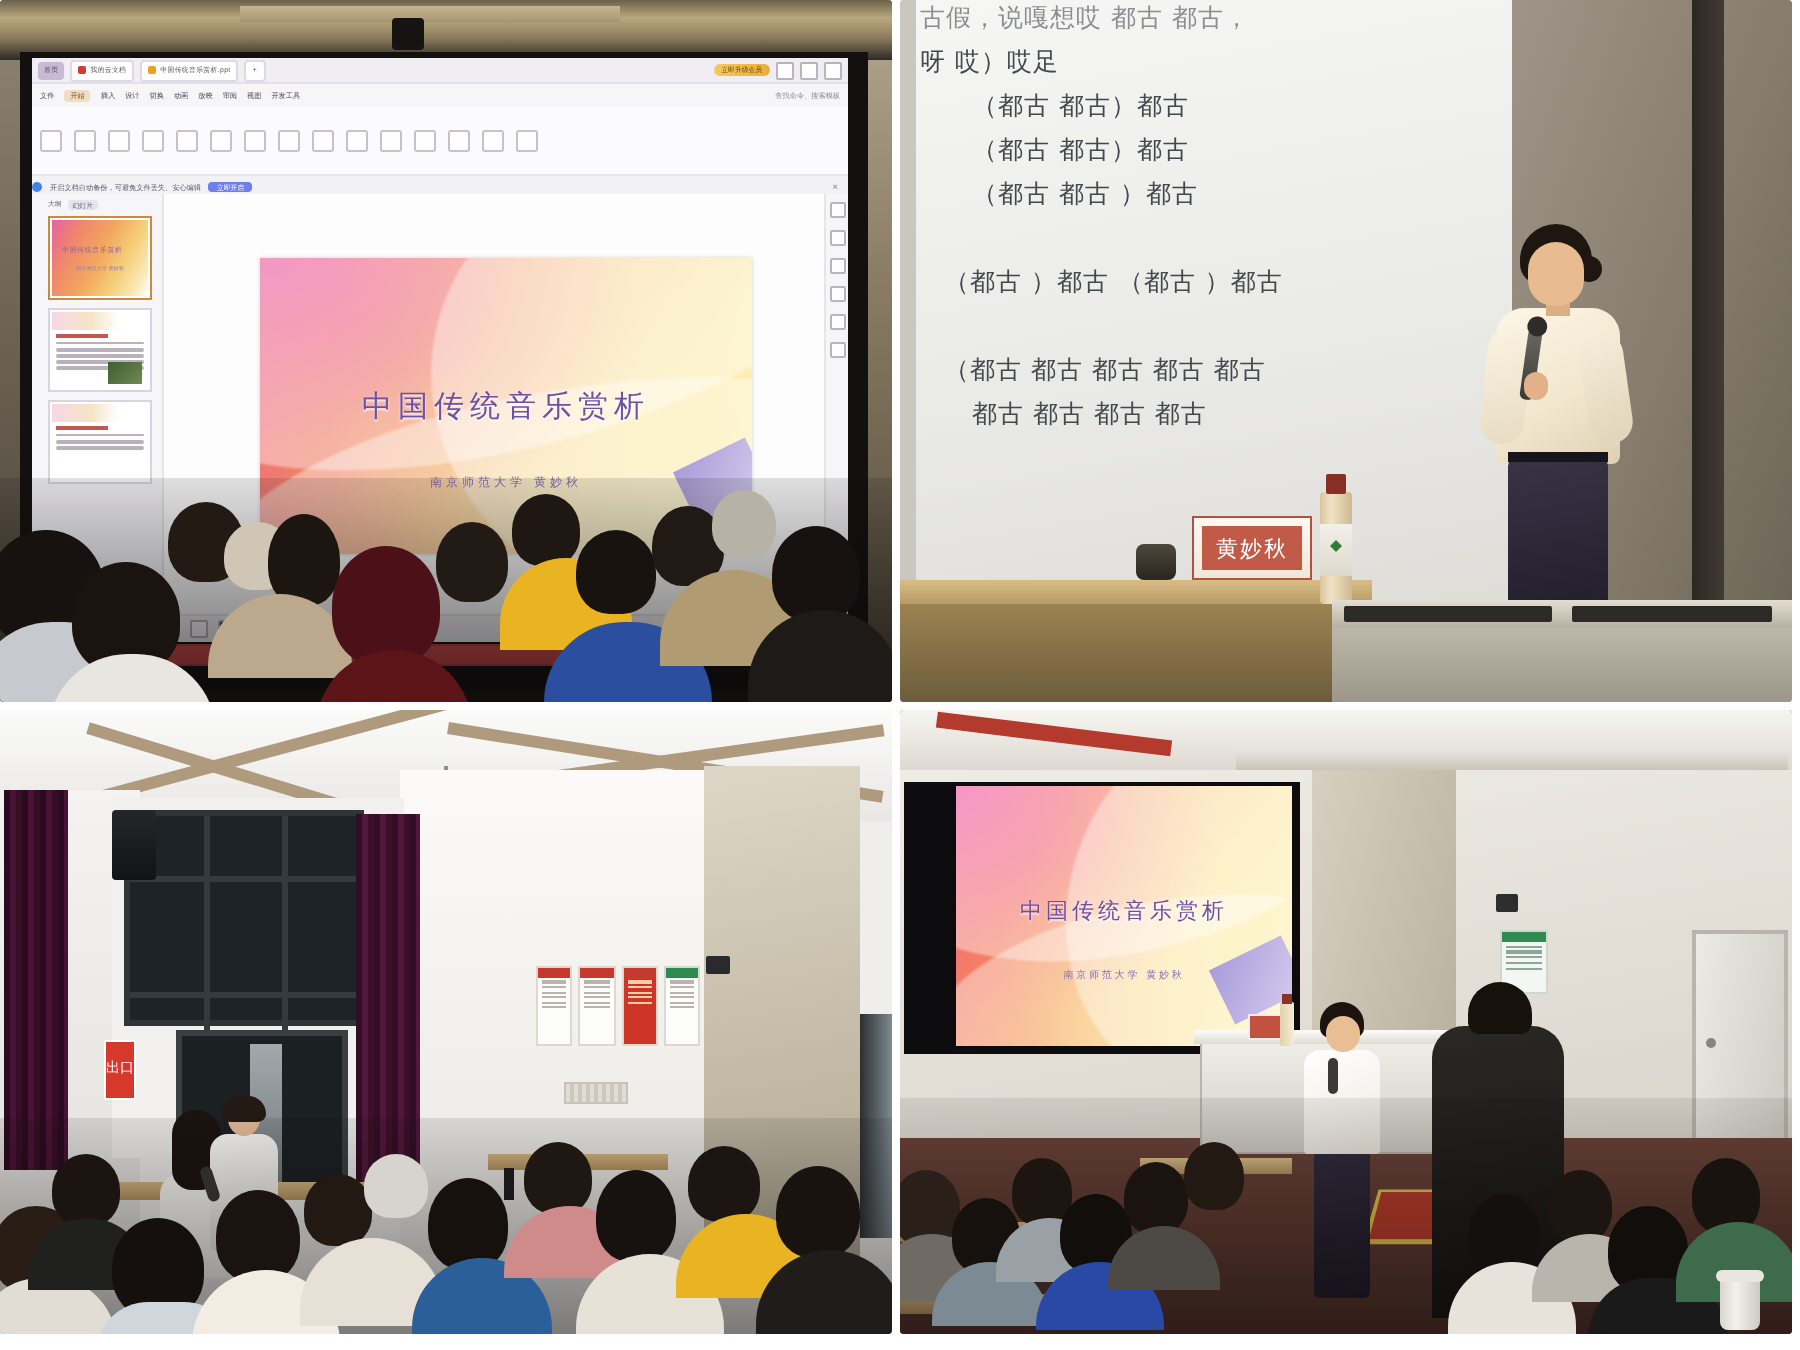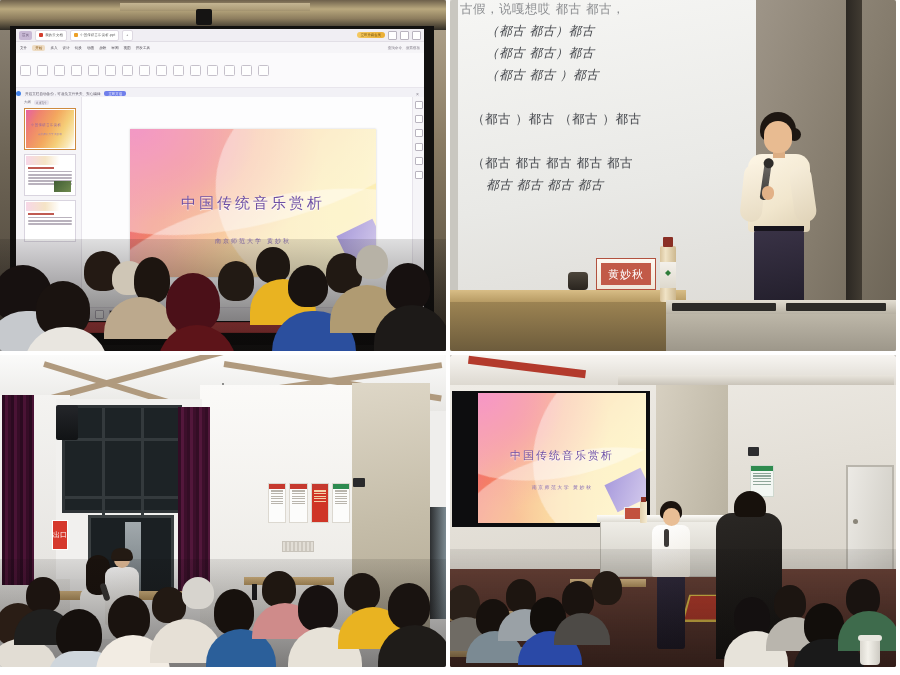--- a/index.html
+++ b/index.html
@@ -130,21 +130,21 @@
   #tr .photo{left:0;top:0;width:446px;height:351px;background:#b6ad9c;}
   .tr-wall{position:absolute;inset:0;background:linear-gradient(160deg,#cfcbc2,#b3ada2);}
   .tr-screen{position:absolute;left:0;top:0;width:306px;height:308px;
     background:linear-gradient(170deg,#f6f6f4,#e9e9e6 60%,#dedcd7);}
   .tr-screenEdgeL{position:absolute;left:0;top:0;width:8px;height:308px;
     background:#c9c7c0;}
   .tr-lyrics{position:absolute;left:10px;top:-2px;width:300px;
     color:#44474c;font-family:"DejaVu Sans",sans-serif;}
   .tr-lyrics div{font-size:12.5px;line-height:22px;white-space:nowrap;letter-spacing:.5px;}
   .tr-lyrics .ind1{padding-left:12px;}
-  .tr-lyrics .ind2{padding-left:26px;font-style:italic;}
+  .tr-lyrics .ind2{padding-left:26px;}
   .tr-lyrics .fade{color:#8b8d90;}
   .tr-rightwall{position:absolute;left:306px;top:0;width:140px;height:330px;
     background:linear-gradient(110deg,#9e9588,#857c6d 55%,#6b6355);}
   .tr-pillar{position:absolute;left:396px;top:0;width:16px;height:320px;
     background:linear-gradient(90deg,#2b2722,#413b32);}
   .tr-person{position:absolute;left:286px;top:112px;width:86px;height:200px;}
   .tr-person .hair{position:absolute;left:24px;top:0;width:36px;height:30px;
     border-radius:18px 18px 10px 10px;background:#1d1611;}
   .tr-person .bun{position:absolute;left:52px;top:16px;width:13px;height:13px;
     border-radius:50%;background:#1d1611;}
@@ -550,20 +550,21 @@
 
   <div class="cell" id="tr">
     <div class="photo">
       <div class="tr-wall"></div>
       <div class="tr-rightwall"></div>
       <div class="tr-screen"></div>
       <div class="tr-screenEdgeL"></div>
 
       <div class="tr-lyrics">
         <div class="fade">古假，说嘎想哎 都古 都古，</div>
+        <div>呀 哎）哎足</div>
         <div class="ind2">（都古 都古）都古</div>
         <div class="ind2">（都古 都古）都古</div>
         <div class="ind2">（都古 都古 ）都古</div>
         <div>&nbsp;</div>
         <div class="ind1">（都古 ）都古 （都古 ）都古</div>
         <div>&nbsp;</div>
         <div class="ind1">（都古 都古  都古  都古 都古</div>
         <div class="ind2">都古 都古  都古 都古</div>
       </div>
 

